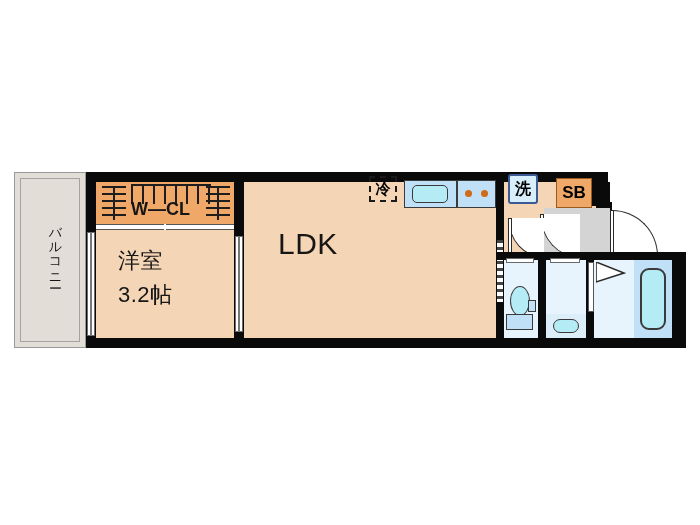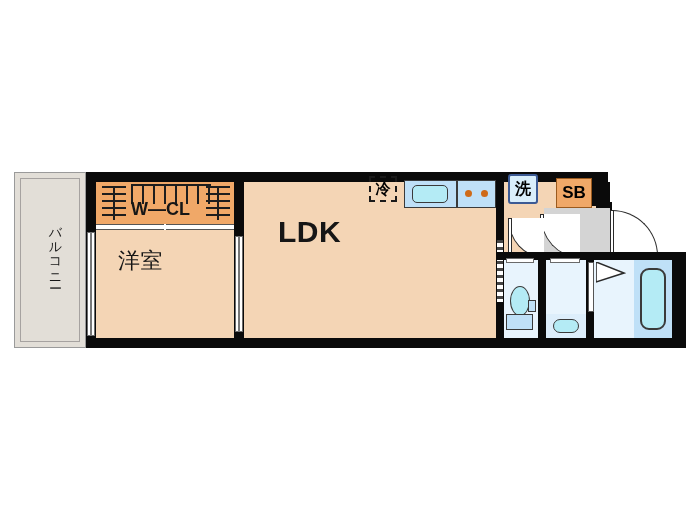--- a/index.html
+++ b/index.html
@@ -154,31 +154,32 @@
          background-image: repeating-linear-gradient(to bottom,#1d1d1d 0px,#1d1d1d 2px,transparent 2px,transparent 7px);"></div>
     <div class="abs" style="left:11px; top:0; width:2px; height:34px; background:#1d1d1d;"></div>
   </div>
   <div class="label wcl-label" style="left:131px; top:200px; width:80px;">W—CL</div>
 
   <div class="abs sliding-track" style="left:96px; top:224px; width:68px; height:6px;"></div>
   <div class="abs sliding-track" style="left:166px; top:224px; width:68px; height:6px;"></div>
 
   <div class="abs room" style="left:96px; top:230px; width:138px; height:108px;"></div>
   <div class="label room-label" style="left:118px; top:250px; width:96px;">洋室</div>
+  <div class="label room-label" style="left:118px; top:284px; width:96px;">3.2帖</div>
 
   <div class="abs window-strip" style="left:87px; top:232px; width:8px; height:104px;"></div>
   <div class="abs" style="left:90px; top:232px; width:1.5px; height:104px; background:#777;"></div>
 
   <div class="abs wall" style="left:234px; top:182px; width:10px; height:156px;"></div>
 
   <div class="abs window-strip" style="left:235px; top:236px; width:8px; height:96px;"></div>
   <div class="abs" style="left:238px; top:236px; width:1.5px; height:96px; background:#777;"></div>
 
   <div class="abs room" style="left:244px; top:182px; width:252px; height:156px;"></div>
-  <div class="label ldk-label" style="left:278px; top:216px; width:126px;font-weight:bold;">LDK</div>
+  <div class="label ldk-label" style="left:278px; top:228px; width:126px;">LDK</div>
 
   <div class="abs dashed-box" style="left:369px; top:176px; width:28px; height:26px;">
     <span class="fridge-label">冷</span>
   </div>
 
   <div class="abs sink fixture-outline" style="left:404px; top:180px; width:92px; height:28px;"></div>
   <div class="abs" style="left:456px; top:180px; width:1.6px; height:28px; background:#3a3a3a;"></div>
 
   <div class="abs tub fixture-outline rounded-sm" style="left:412px; top:185px; width:36px; height:18px;"></div>
 

